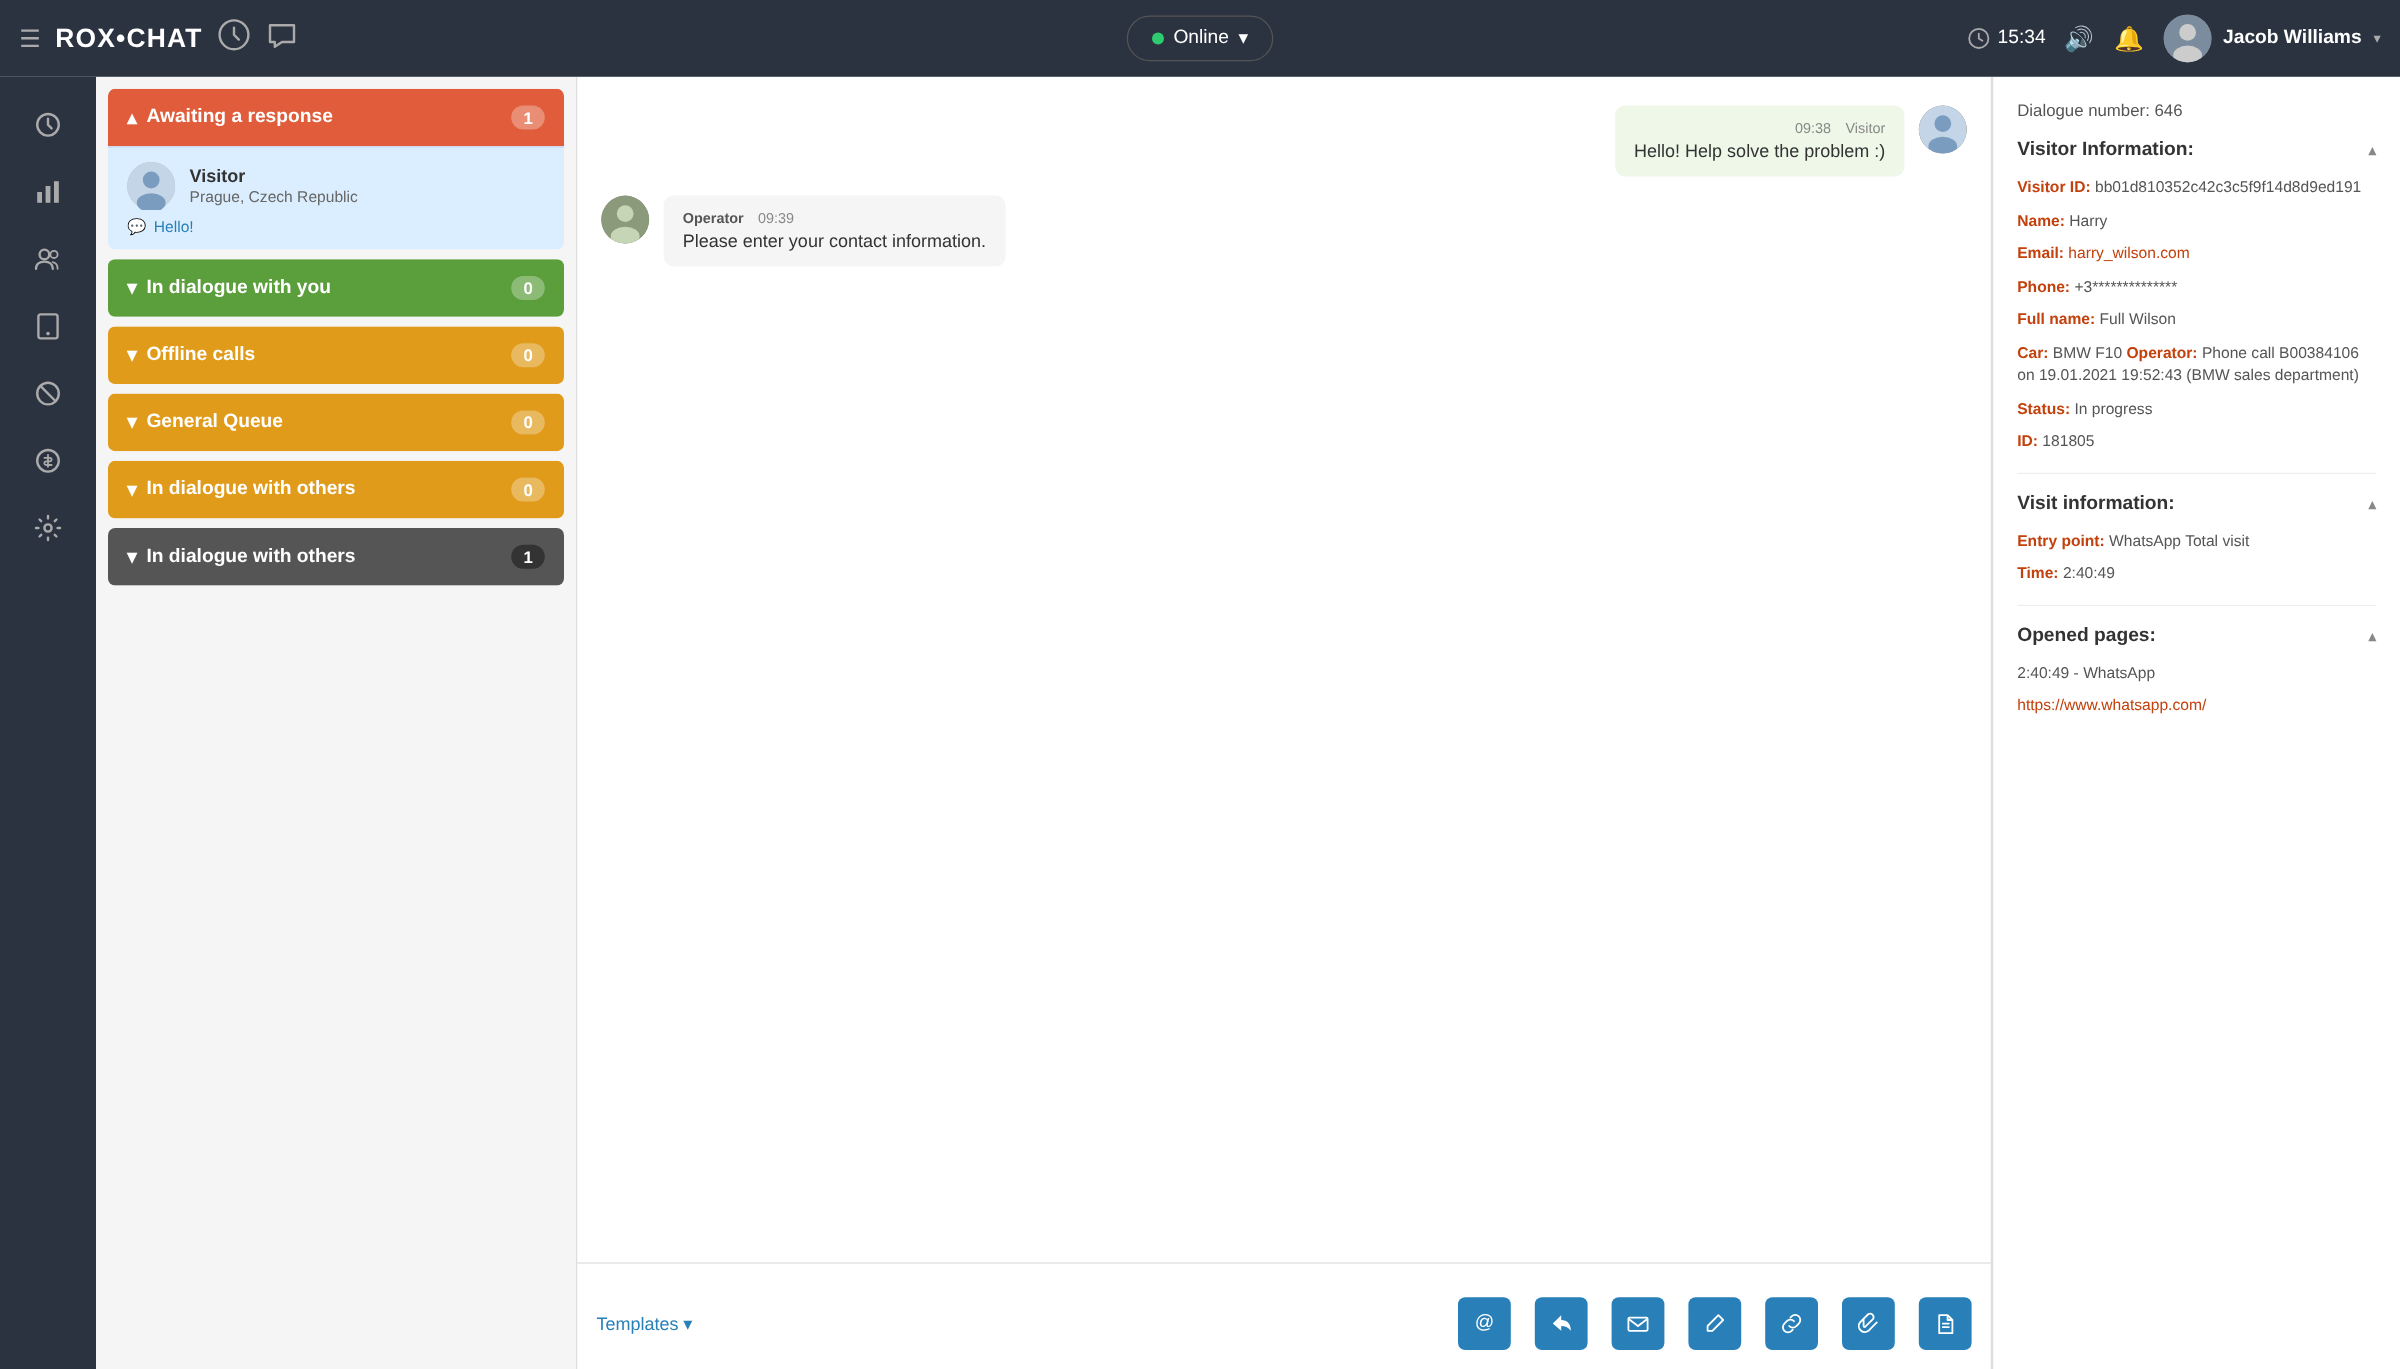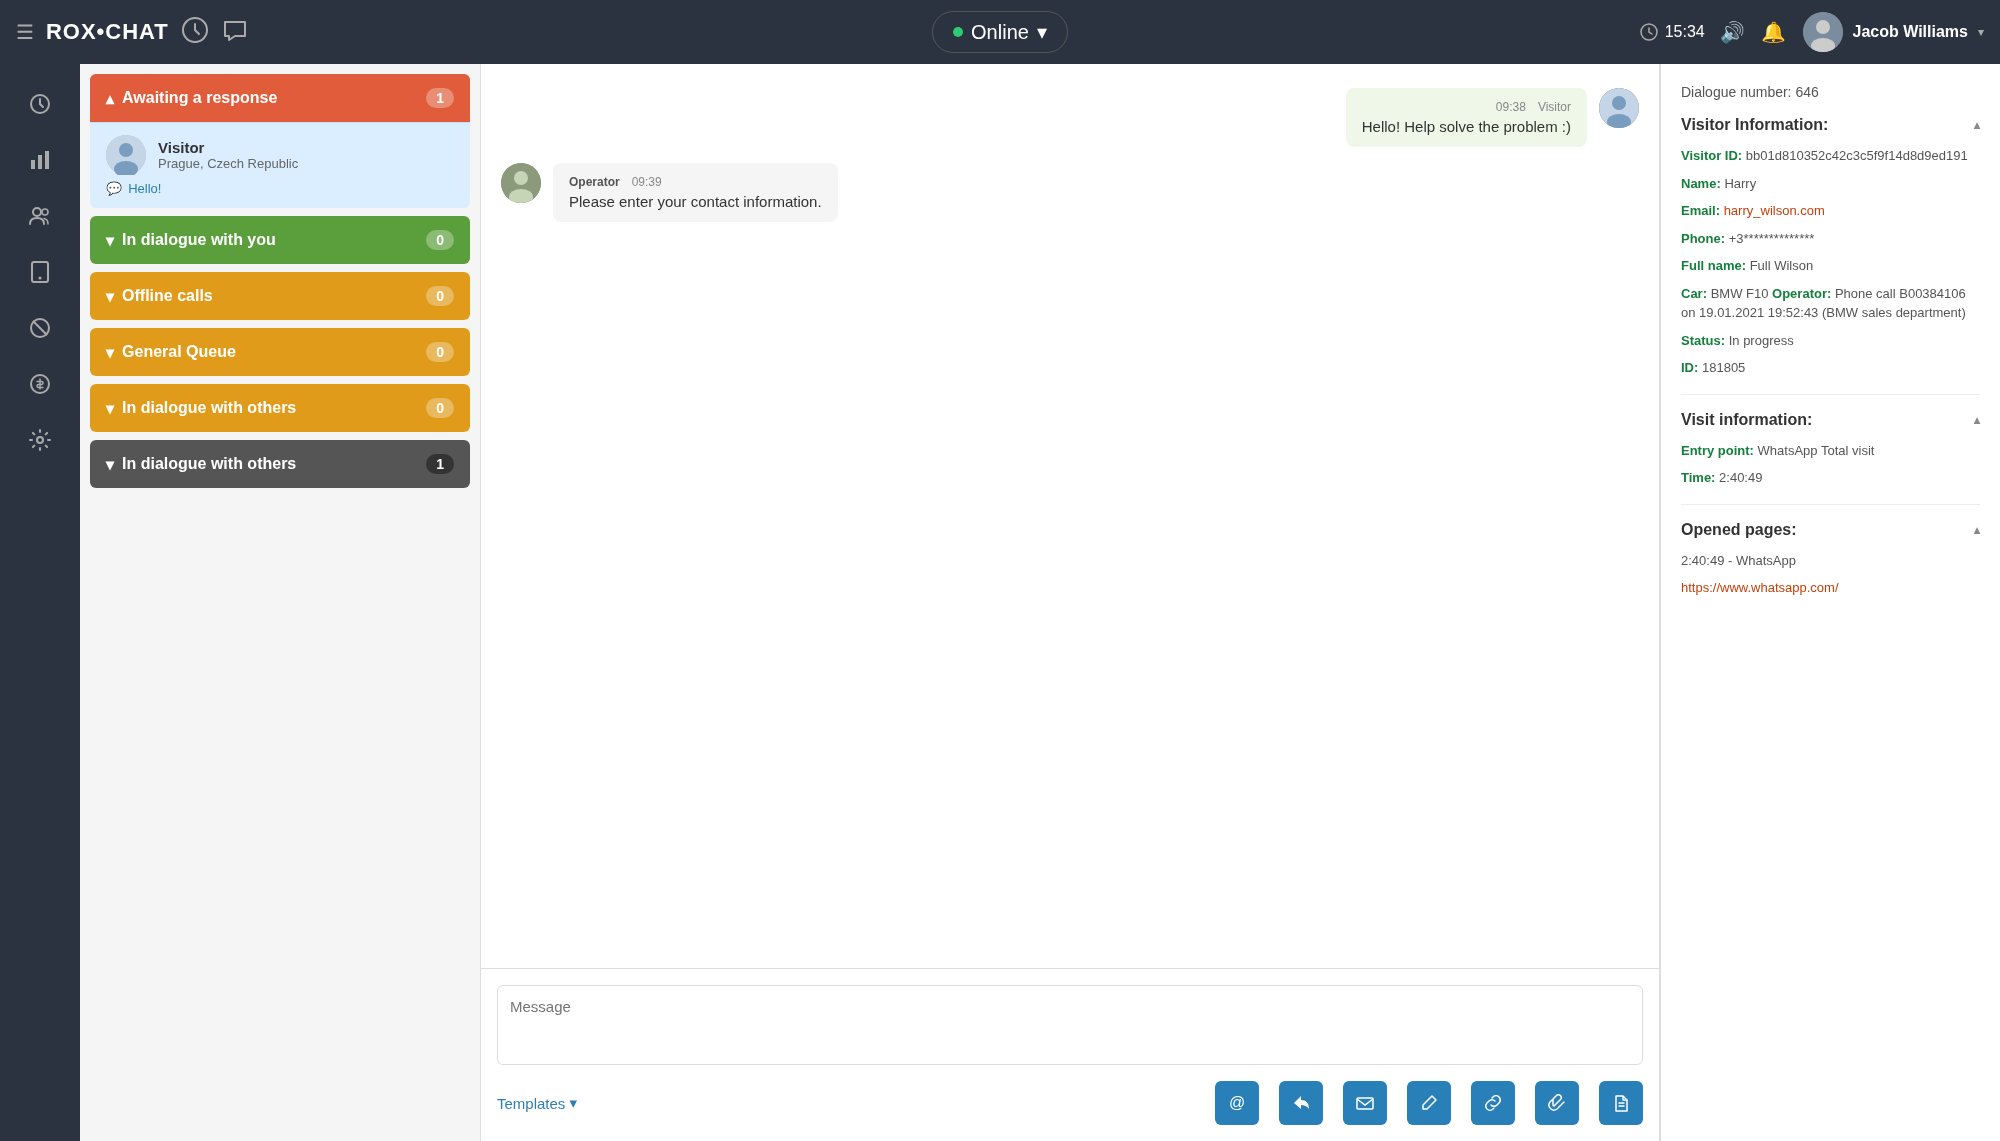--- a/index.html
+++ b/index.html
@@ -23,21 +23,21 @@
     .status-btn {
       background: #2c3340;
       border: 1px solid #555;
       border-radius: 24px;
       padding: 8px 20px;
       color: white;
       display: flex;
       align-items: center;
       gap: 8px;
       cursor: pointer;
-      font-size: 20px;
+      font-size: 16px;
     }
     .status-dot { width: 10px; height: 10px; background: #2ecc71; border-radius: 50%; }
     .top-nav-right { flex: 1; display: flex; align-items: center; justify-content: flex-end; gap: 16px; }
     .time-display { color: white; font-size: 16px; display: flex; align-items: center; gap: 6px; }
     .user-info { display: flex; align-items: center; gap: 10px; cursor: pointer; }
     .user-avatar { width: 40px; height: 40px; border-radius: 50%; background: #888; overflow: hidden; display: flex; align-items: center; justify-content: center; }
     .user-avatar svg { width: 40px; height: 40px; }
     .user-name { color: white; font-size: 16px; font-weight: 700; }
     .chevron-down { color: #aaa; font-size: 12px; }
 
@@ -256,21 +256,21 @@
       font-size: 16px;
       font-weight: 700;
       color: #333;
       margin-bottom: 12px;
       display: flex;
       align-items: center;
       justify-content: space-between;
     }
     .section-chevron { font-size: 12px; color: #888; cursor: pointer; }
     .info-row { font-size: 13px; color: #555; margin-bottom: 8px; line-height: 1.5; }
-    .info-label { font-weight: 600; color: #15803d; }
+    .info-label { font-weight: 600; color: #c2410c; }
     .info-link { color: #c2410c; text-decoration: none; }
     .section-divider { border: none; border-top: 1px solid #eee; margin: 16px 0; }
 
     
     ::-webkit-scrollbar { width: 6px; }
     ::-webkit-scrollbar-thumb { background: #ccc; border-radius: 3px; }
   </style>
 </head>
 <body>
 
@@ -479,21 +479,20 @@
             <span class="msg-op-sender">Operator</span>
             <span>09:39</span>
           </div>
           <div class="msg-text">Please enter your contact information.</div>
         </div>
       </div>
 
     </div>
 
     <div class="message-input-area">
-      <textarea class="message-textarea" placeholder="Message" style=""></textarea>
       <div class="message-toolbar">
         <button class="templates-btn">
           <span>Templates</span>
           <span>▾</span>
         </button>
         <div class="toolbar-spacer"></div>
         <button class="tool-btn" title="Attach">@</button>
         <button class="tool-btn" title="Reply">
           <svg width="20" height="20" viewBox="0 0 20 20" fill="none">
               <path d="M3 10 L10 3 L10 7 C15 7 18 10 18 16 C16 13 13 12 10 12 L10 16 Z" fill="white"></path>

